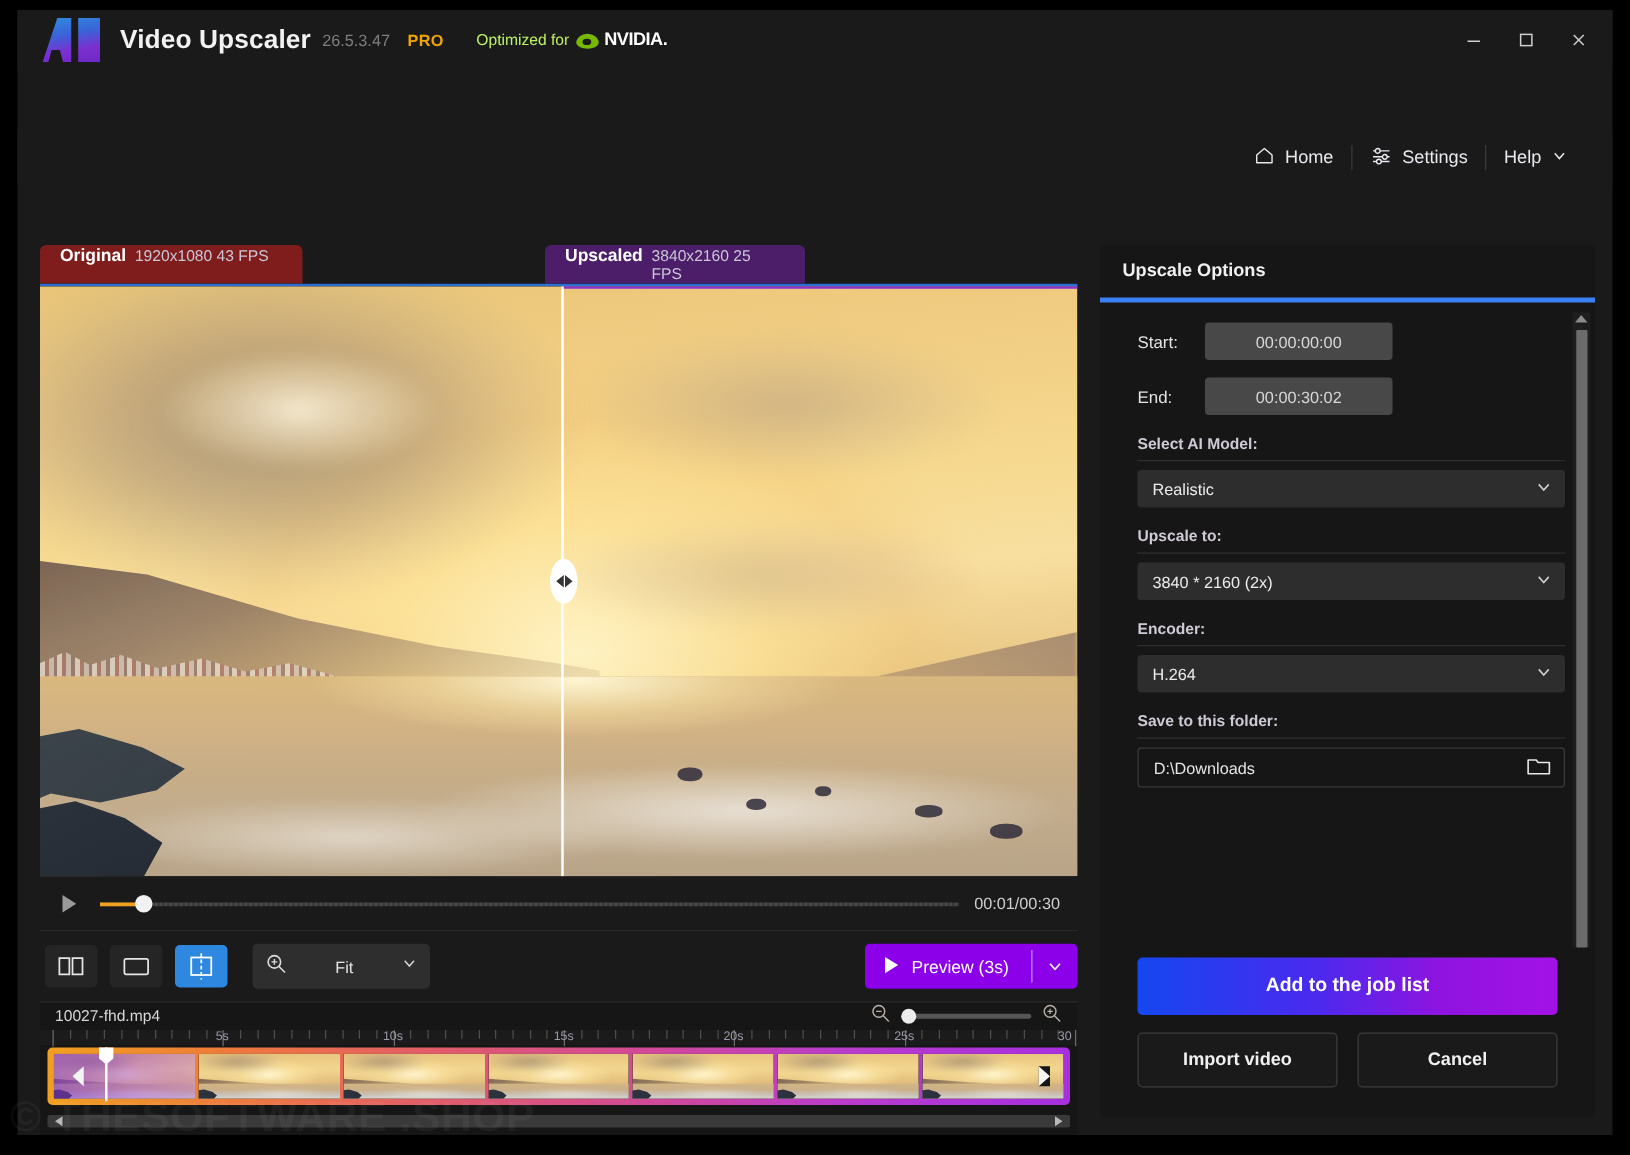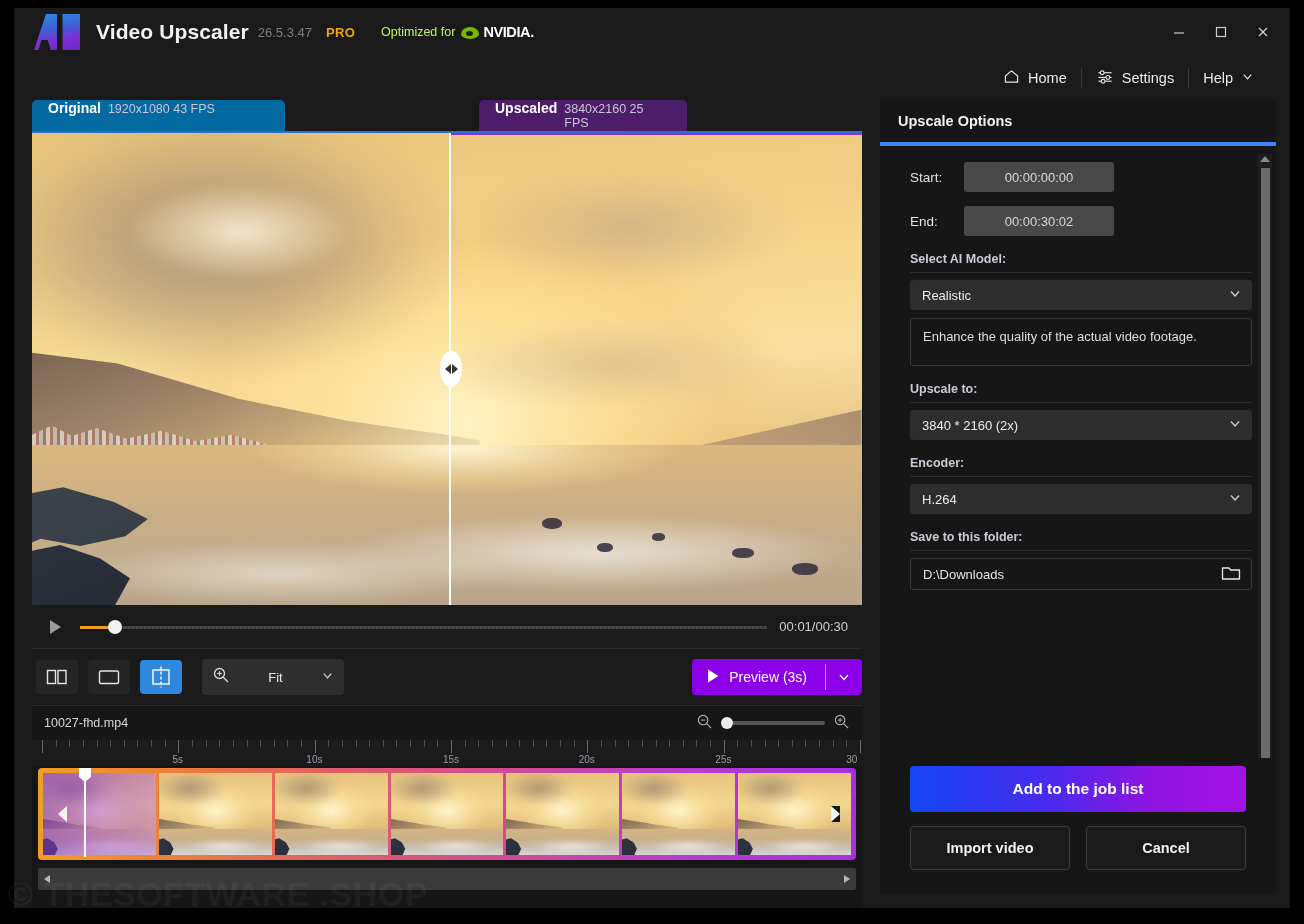--- a/index.html
+++ b/index.html
@@ -12,21 +12,21 @@
   #app {
     position: relative;
     width: 1304px; height: 924px;
     background: #000;
   }
   .window {
     position: absolute;
     left: 14px; top: 8px;
     width: 1276px; height: 900px;
     background: #1a1a1a;
-    display: flex; flex-direction: column;
+    display: flex; flex-direction: column; gap: 48px;
   }
 
   
   .titlebar {
     position: relative;
     height: 48px;
     background: #1a1a1a;
     display: flex; align-items: center;
     padding-left: 20px;
     flex: none;
@@ -97,21 +97,21 @@
 
   
   .vidtabs { position: relative; height: 31px; display: flex; }
   .vtab {
     height: 31px; display: flex; align-items: baseline; gap: 7px;
     padding: 0 16px; border-radius: 5px 5px 0 0;
     font-size: 13.5px;
   }
   .vtab .t-name { font-weight: bold; color: #ffffff; font-size: 14px; }
   .vtab .t-meta { color: #c9c6d6; font-size: 12.5px; }
-  .vtab.original { background: #0369a1; width: 253px; }
+  .vtab.original { background: #7f1d1d; width: 210px; }
   .vtab.upscaled { background: #4c1d69; width: 208px; margin-left: 194px; }
 
   .videowrap {
     position: relative; width: 830px; height: 474px;
     background: #000; overflow: hidden;
     border-top: 2px solid #2b6fd4;
   }
   .videowrap .half-line-top {
     position:absolute; left:417px; top:0; width:413px; height:2px; background:#8b2fd0; z-index:5;
   }
@@ -768,21 +768,20 @@
 
           <div class="sec-label">Select AI Model:</div>
           <div class="select">
             <span>Realistic</span>
             <span class="chev">
               <svg width="14" height="14" viewBox="0 0 14 14">
                   <path d="M3 5 L7 9.5 L11 5" fill="none" stroke="#cfcfcf" stroke-width="1.3"></path>
                 </svg>
             </span>
           </div>
-          <div class="desc-box">Enhance the quality of the actual video footage.</div>
 
           <div class="sec-label">Upscale to:</div>
           <div class="select">
             <span>3840 * 2160 (2x)</span>
             <span class="chev">
               <svg width="14" height="14" viewBox="0 0 14 14">
                   <path d="M3 5 L7 9.5 L11 5" fill="none" stroke="#cfcfcf" stroke-width="1.3"></path>
                 </svg>
             </span>
           </div>

